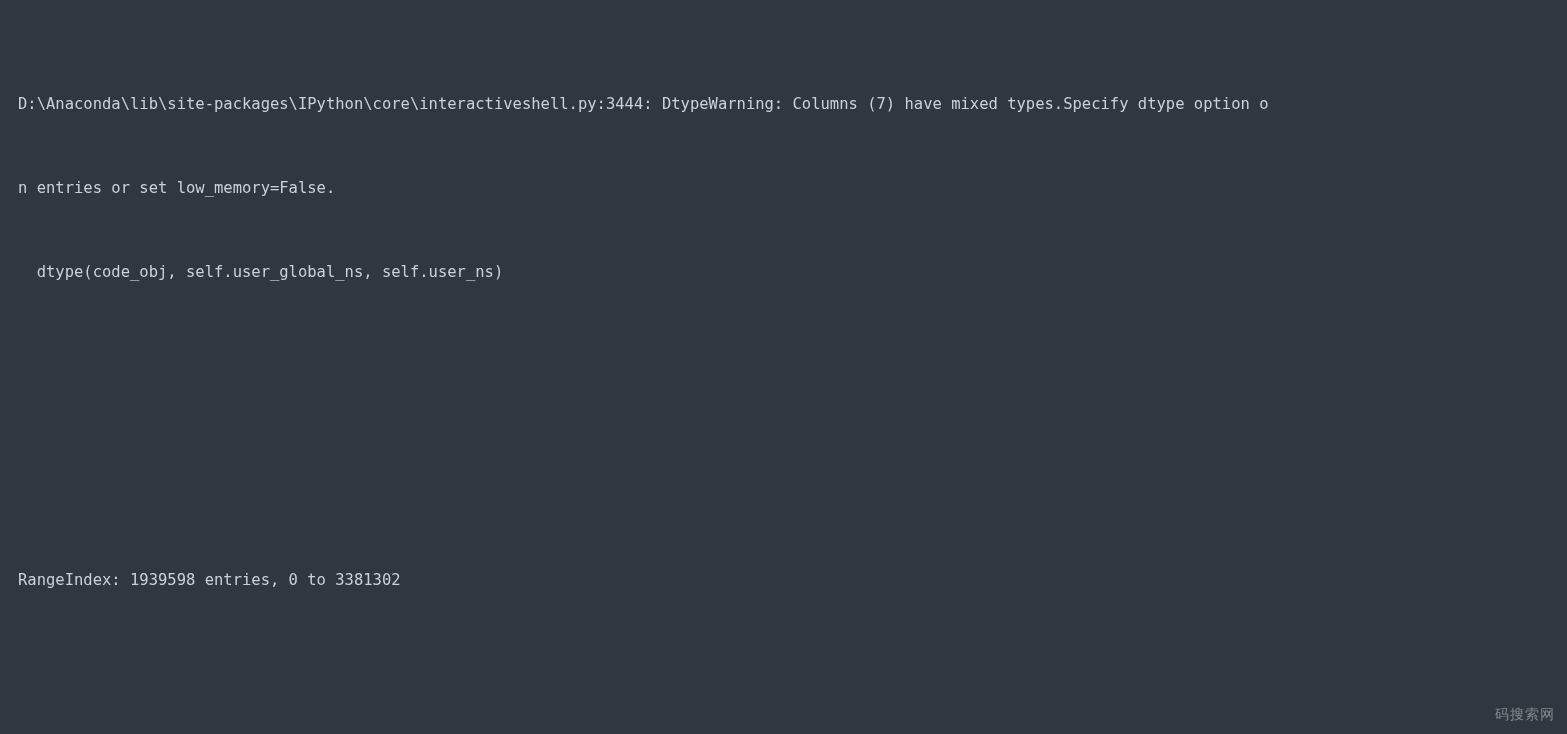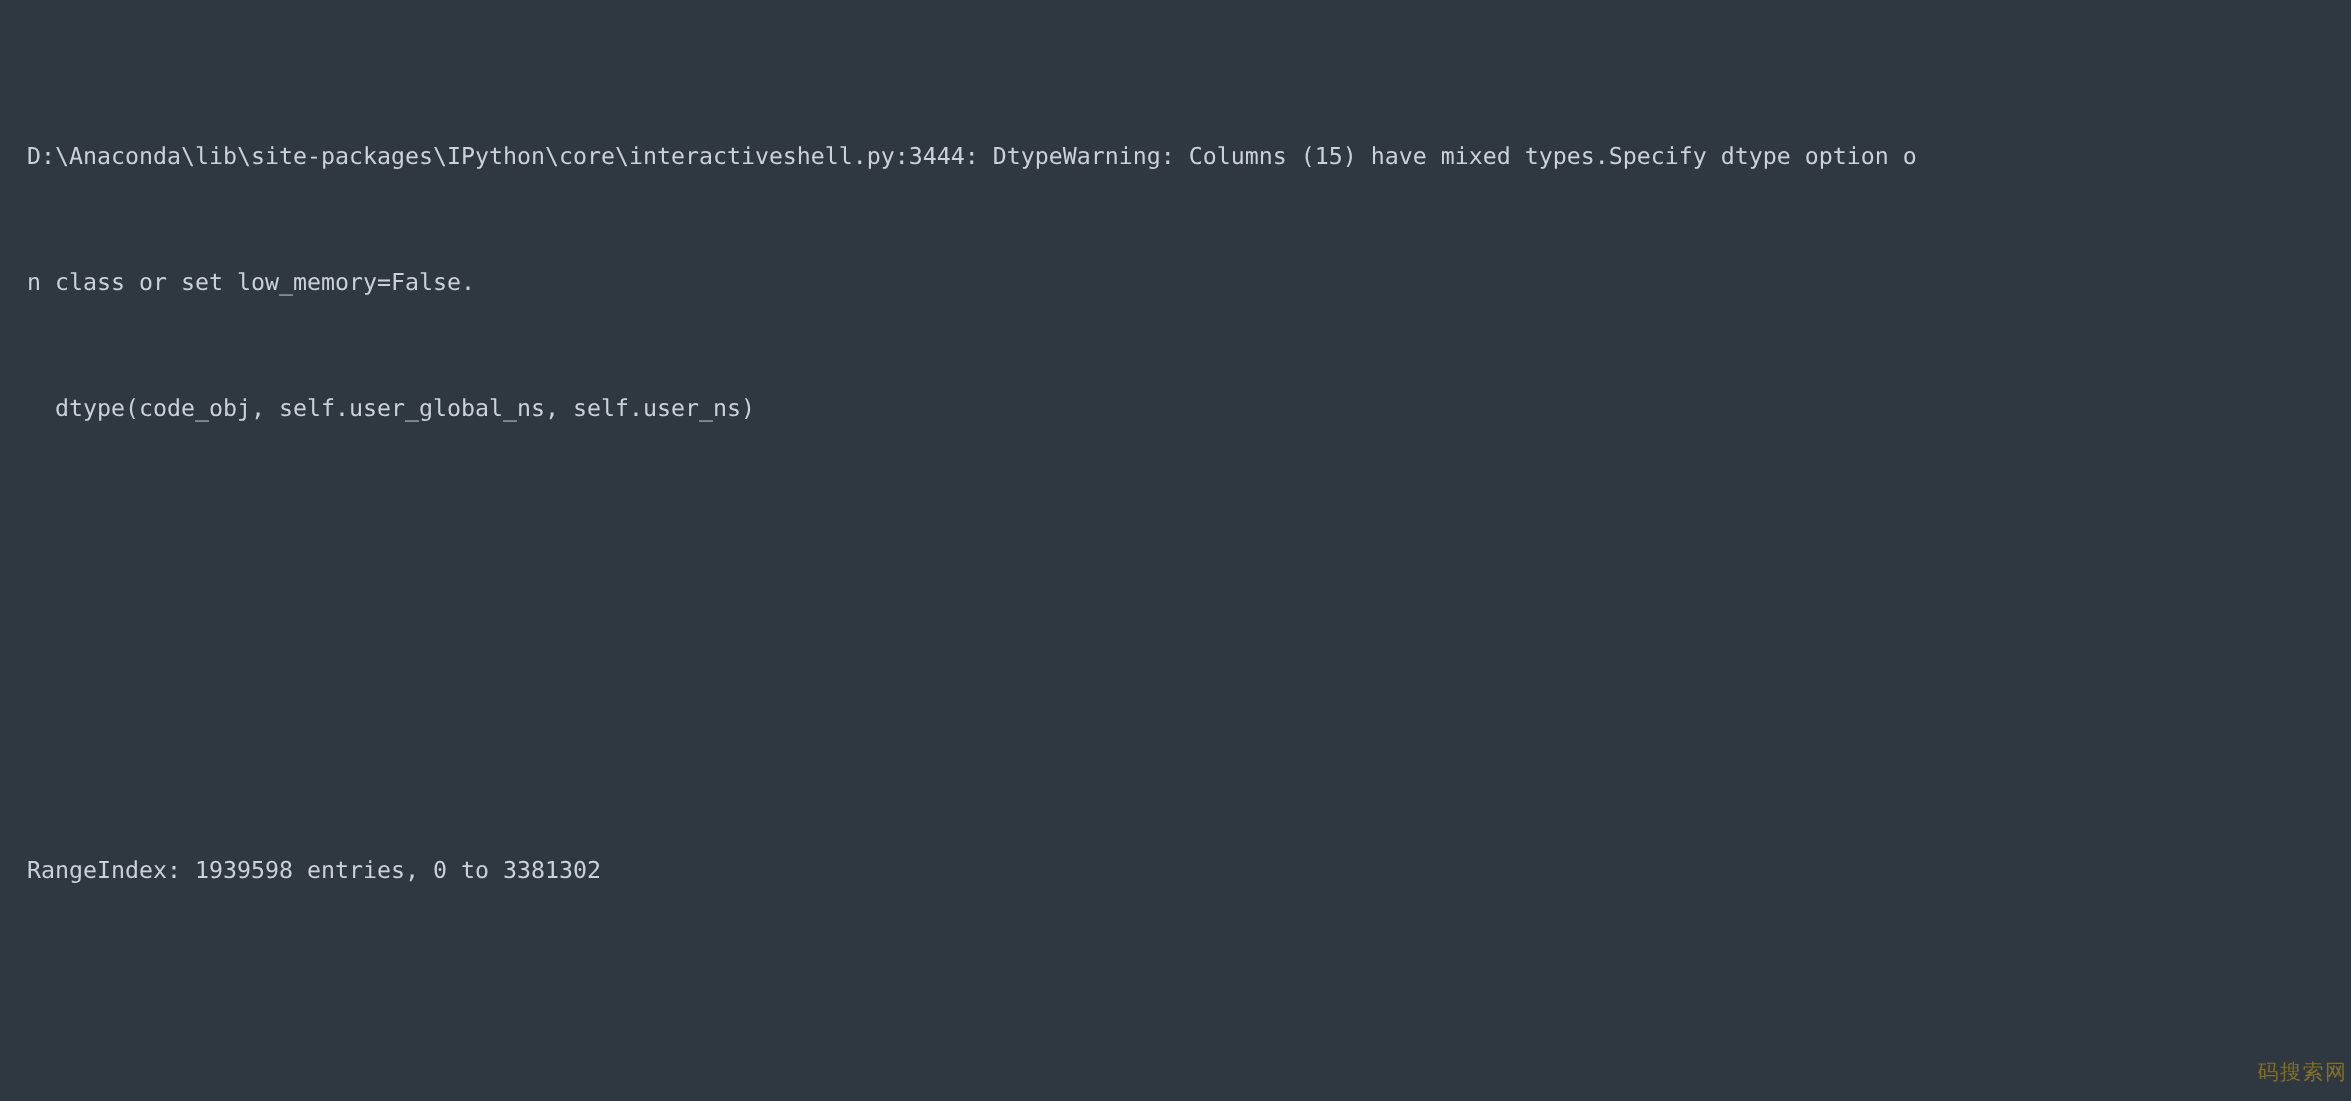--- a/index.html
+++ b/index.html
@@ -14,36 +14,36 @@
     overflow: hidden;
   }
   .terminal {
     padding: 6px 18px 10px 18px;
     white-space: pre;
   }
   .line { display: block; min-height: 28px; }
   .blank { height: 28px; }
   .watermark {
     position: absolute;
-    right: 2px;
+    right: 12px;
     bottom: 6px;
-    color: #eab308;
+    color: #e5e5e5;
     opacity: 0.45;
     font-size: 14px;
     letter-spacing: 1px;
     font-family: sans-serif;
   }
 </style>
 </head>
 <body>
 
 <div class="terminal">
 
-  <span class="line">D:\Anaconda\lib\site-packages\IPython\core\interactiveshell.py:3444: DtypeWarning: Columns (15) have mixed types.Specify dtype option o</span>
-  <span class="line">n class or set low_memory=False.</span>
+  <span class="line">D:\Anaconda\lib\site-packages\IPython\core\interactiveshell.py:3444: DtypeWarning: Columns (7) have mixed types.Specify dtype option o</span>
+  <span class="line">n entries or set low_memory=False.</span>
   <span class="line">  dtype(code_obj, self.user_global_ns, self.user_ns)</span>
 
   <div class="blank"></div>
   <div class="blank"></div>
 
   <span class="line">RangeIndex: 1939598 entries, 0 to 3381302</span>
   
 
   
 

